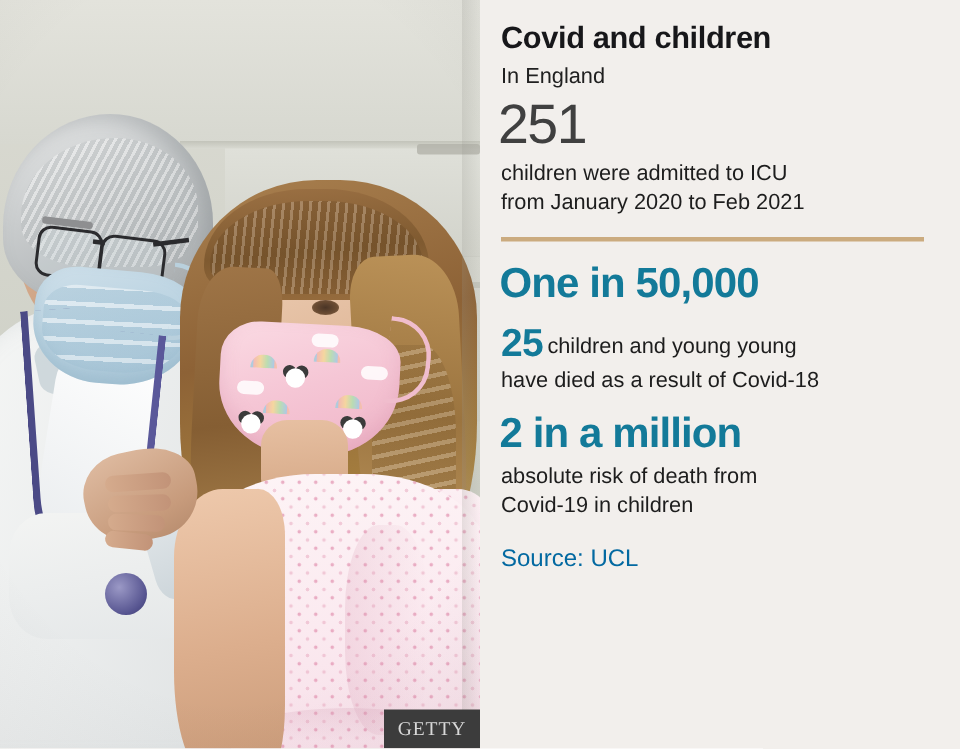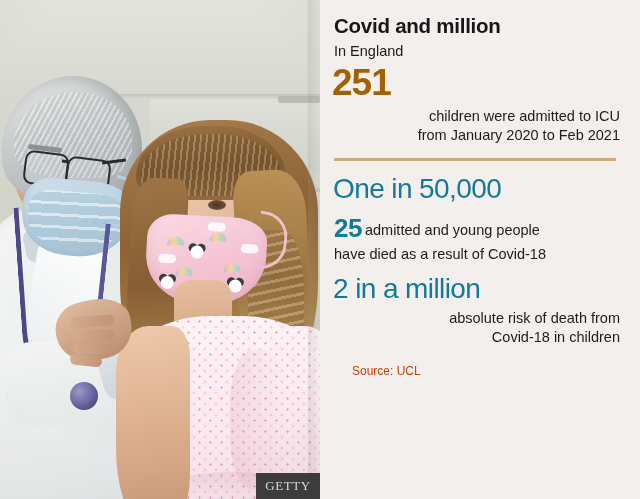--- a/index.html
+++ b/index.html
@@ -460,46 +460,45 @@
     margin: 3px 0 0 0;
   }
   .subhead {
     font-size: 14.5px;
     line-height: 1.25;
     color: #202020;
     margin: 4px 0 0 0;
   }
   .bignum {
     font-size: 37px;
-    font-weight: bold;
+    font-weight: normal;
     line-height: 1.02;
-    color: #a16207;
+    color: #404040;
     letter-spacing: -1px;
     margin: 4px 0 0 -2px;
   }
   .body-text {
     font-size: 14.5px;
     line-height: 1.30;
     color: #1d1d1d;
     margin: 5px 0 0 0;
     max-width: 290px;
-    text-align: right;
   }
 
   .divider {
     height: 3px;
     background: #cbab7f;
     margin: 13px 0 0 0;
     width: 282px;
     border: none;
   }
 
   .stat-head {
     font-size: 28px;
-    font-weight: normal;
+    font-weight: bold;
     line-height: 1.05;
     letter-spacing: -0.6px;
     color: #137a99;
     margin: 13px 0 0 -1px;
   }
   .stat-head.tight {
     margin-top: 10px;
   }
 
   .inline-stat {
@@ -512,23 +511,23 @@
   .inline-num {
     font-size: 26px;
     font-weight: bold;
     color: #137a99;
     letter-spacing: -0.5px;
     vertical-align: -2px;
     margin-right: 3px;
   }
 
   .source {
-    font-size: 12px;
-    color: #c2410c;
-    margin: 18px 0 0 18px;
+    font-size: 16px;
+    color: #0369a1;
+    margin: 18px 0 0 0;
   }
 </style>
 </head>
 <body>
 
 <div class="infographic">
 
   <div class="photo-pane">
 
     <div class="wall"></div>
@@ -610,43 +609,43 @@
     <div class="finger f4"></div>
 
     <div class="wall-right-edge"></div>
     <div class="photo-vignette"></div>
 
     <div class="getty-badge">GETTY</div>
   </div>
 
   <div class="text-pane">
 
-    <div class="headline">Covid and million</div>
+    <div class="headline">Covid and children</div>
 
     <div class="subhead">In England</div>
 
     <div class="bignum">251</div>
 
     <div class="body-text">
       <span>children were admitted to ICU</span><br>
       <span>from January 2020 to Feb 2021</span>
     </div>
 
     <hr class="divider">
 
     <div class="stat-head">One in 50,000</div>
 
 
     <div class="inline-stat">
-      <span class="inline-num">25</span><span>admitted and young people</span><br>
+      <span class="inline-num">25</span><span>children and young young</span><br>
       <span>have died as a result of Covid-18</span>
     </div>
 
     <div class="stat-head tight">2 in a million</div>
 
     <div class="body-text">
       <span>absolute risk of death from</span><br>
-      <span>Covid-18 in children</span>
+      <span>Covid-19 in children</span>
     </div>
 
     <div class="source">Source: UCL</div>
   </div>
 </div>
 
 </body></html>

